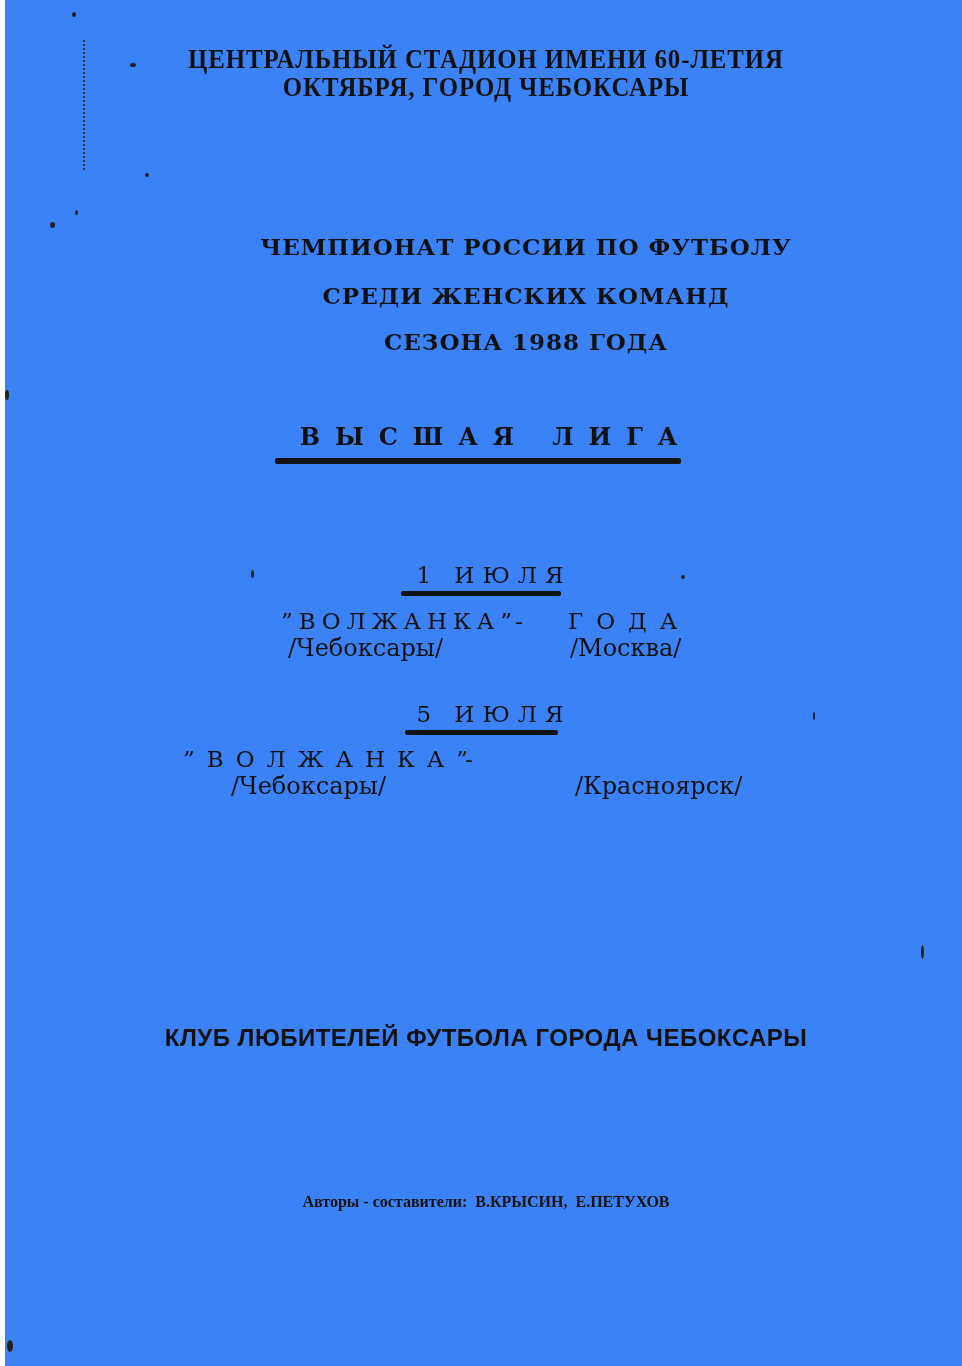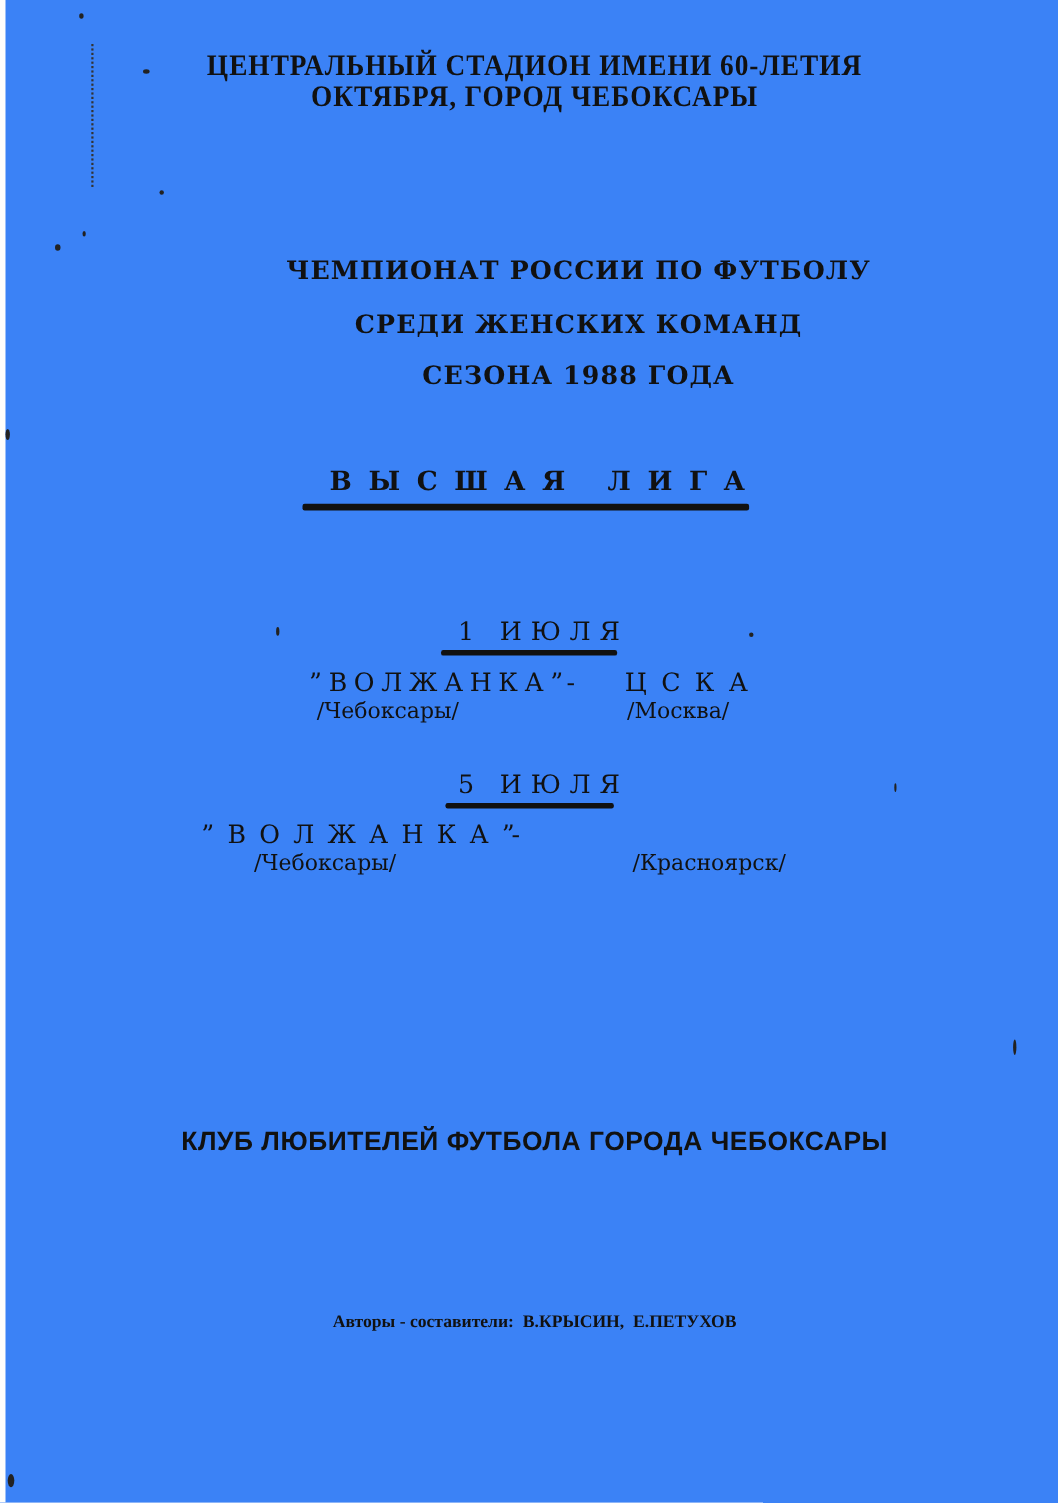--- a/index.html
+++ b/index.html
@@ -61,21 +61,21 @@
     }
     .team {
       position: absolute;
       font-family: "DejaVu Serif", serif;
       font-size: 23px;
       white-space: nowrap;
     }
     .city {
       position: absolute;
       font-family: "DejaVu Serif", serif;
-      font-size: 20px;
+      font-size: 24px;
       white-space: nowrap;
     }
     .start {
       font-family: "DejaVu Serif", serif;
       font-size: 21px;
     }
     .club {
       font-family: Liberation Sans, sans-serif;
       font-weight: bold;
       font-size: 24px;
@@ -122,21 +122,21 @@
   <div class="line champ" style="top:282px;">СРЕДИ  ЖЕНСКИХ  КОМАНД</div>
   <div class="line champ" style="top:328px;">СЕЗОНА  1988  ГОДА</div>
 
   <div class="line league" style="top:422px; padding-left:10px;">ВЫСШАЯ ЛИГА</div>
   <div class="underline" style="left:270px; top:458px; width:406px; height:6px;"></div>
 
   <div class="line date" style="top:562px; padding-left:8px;">1 ИЮЛЯ</div>
   <div class="underline" style="left:396px; top:591px; width:160px; height:5px;"></div>
   <div class="team" style="left:276px; top:608px; letter-spacing:6px;">”ВОЛЖАНКА”</div>
   <div class="team" style="left:510px; top:608px;">-</div>
-  <div class="team" style="left:563px; top:608px; letter-spacing:13px;">ЦСКА</div>
+  <div class="team" style="left:563px; top:608px; letter-spacing:13px;">ГОДА</div>
   <div class="city" style="left:283px; top:634px;">/Чебоксары/</div>
   <div class="city" style="left:565px; top:634px;">/Москва/</div>
 
   <div class="line date" style="top:701px; padding-left:8px;">5 ИЮЛЯ</div>
   <div class="underline" style="left:400px; top:730px; width:153px; height:5px;"></div>
   <div class="team" style="left:178px; top:746px; letter-spacing:12px;">”ВОЛЖАНКА”</div>
   <div class="team" style="left:460px; top:746px;">-</div>
   <div class="city" style="left:226px; top:772px;">/Чебоксары/</div>
   <div class="city" style="left:570px; top:772px;">/Красноярск/</div>
 

